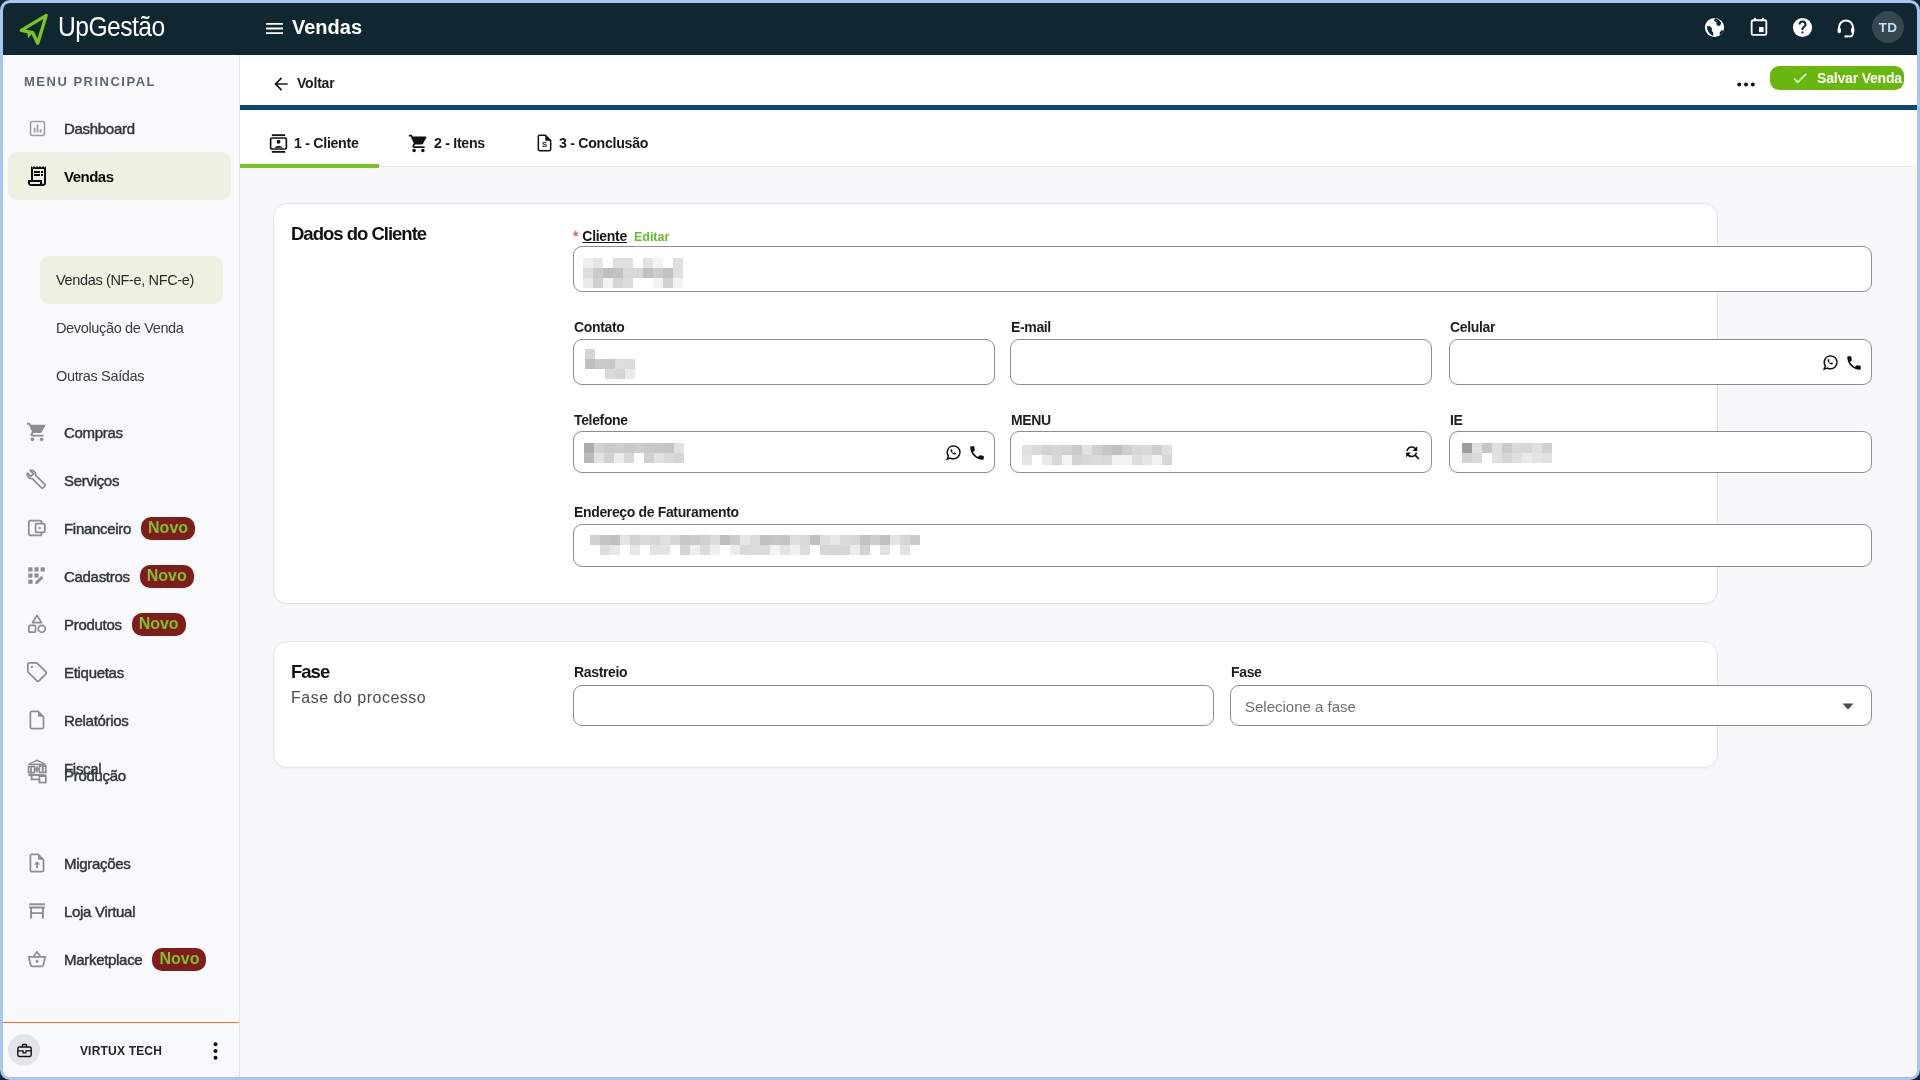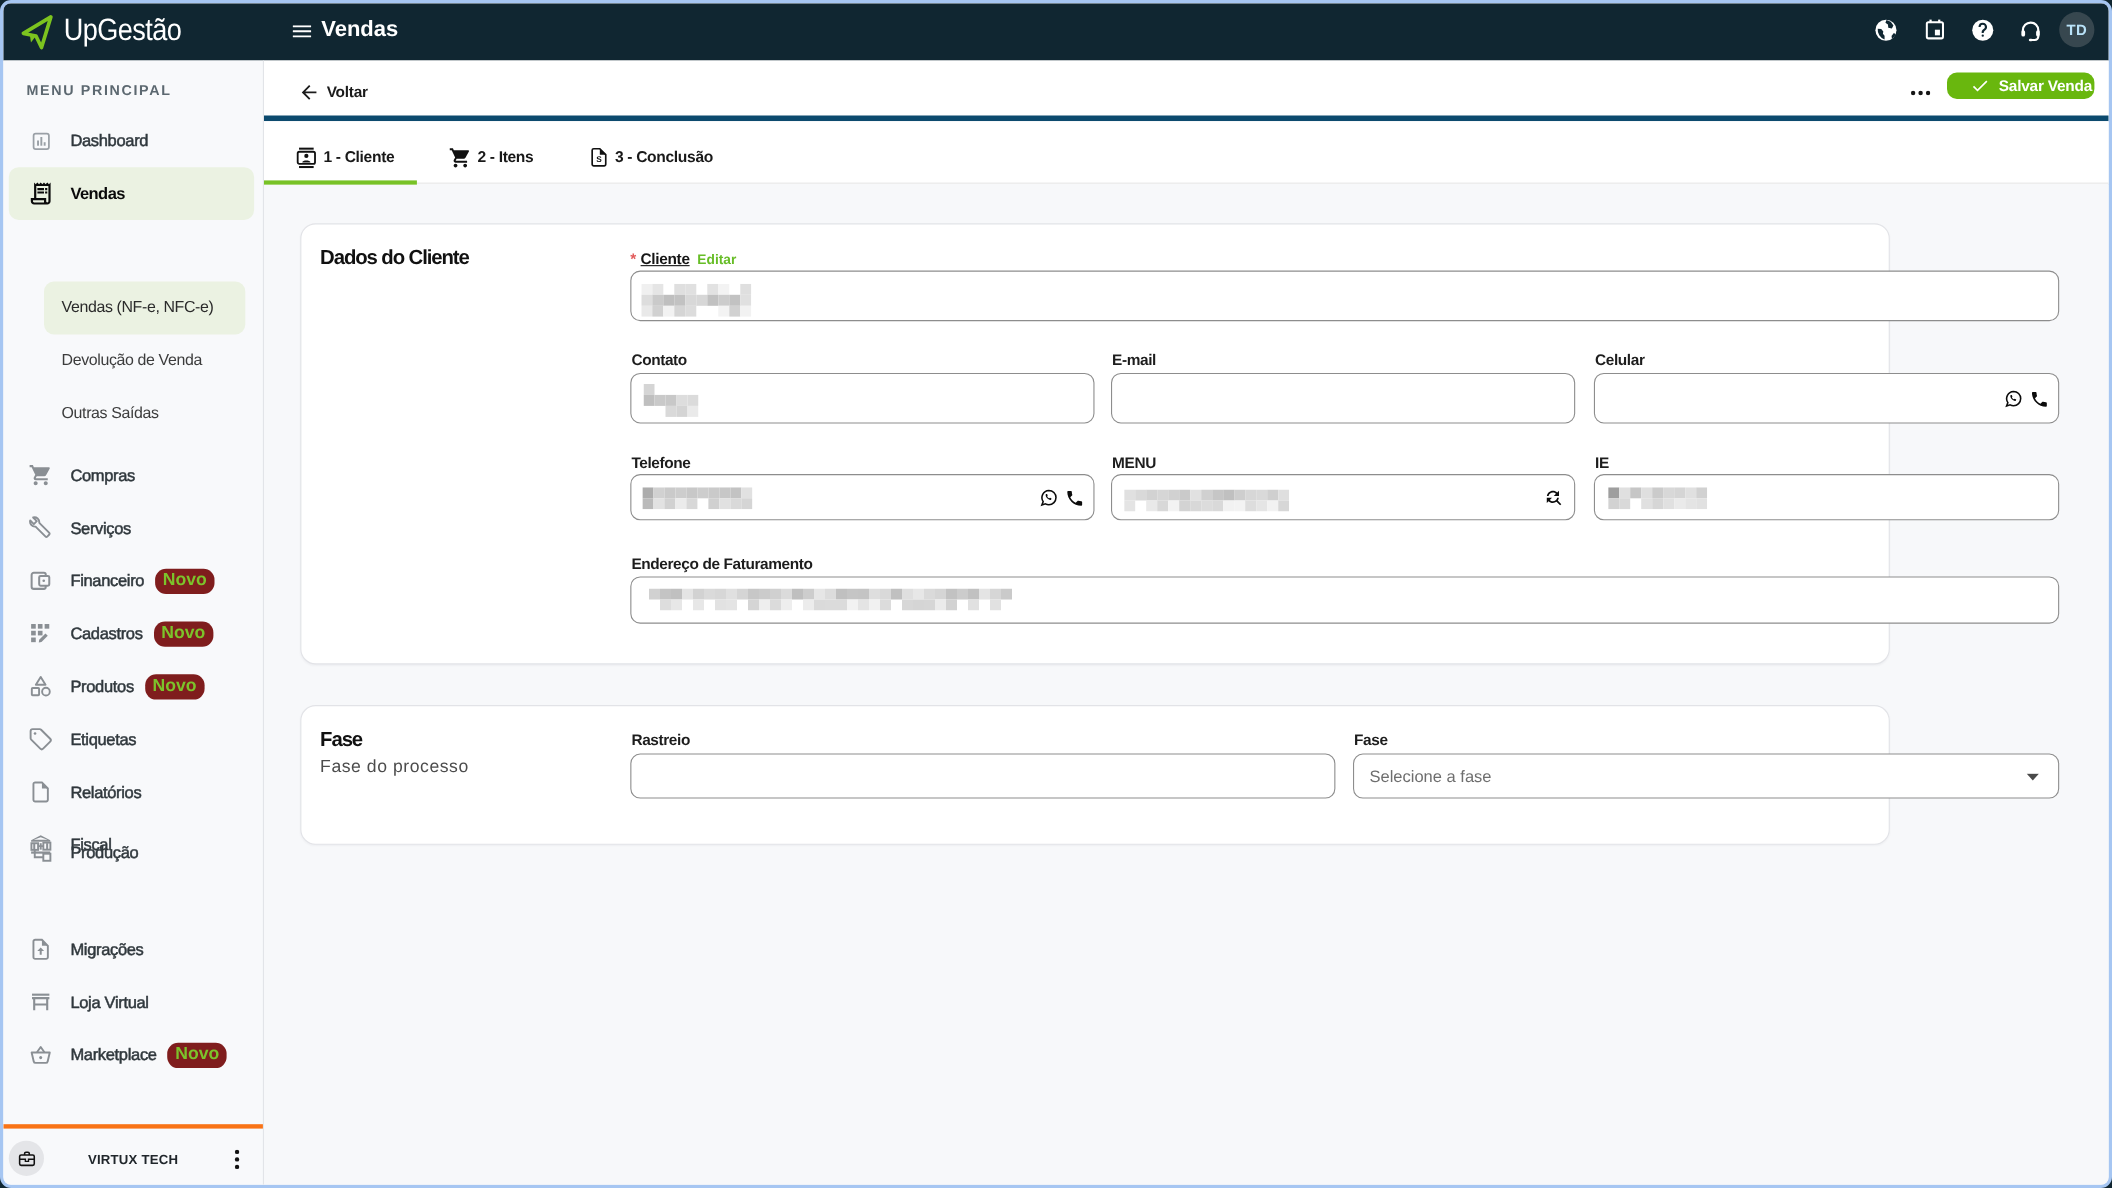--- a/index.html
+++ b/index.html
@@ -16,21 +16,21 @@
 aside { position:absolute; left:0; top:52px; bottom:0; width:237px; background:#f8f9fb; border-right:1px solid #e2e4e8; }
 .mlabel { position:absolute; left:21px; top:19px; font-size:13px; font-weight:700; color:#5c6870; letter-spacing:1.5px; }
 .mrow { position:absolute; left:5px; width:223px; height:48px; display:flex; align-items:center; padding-left:17px; border-radius:9px; }
 .mrow.active { background:#ebf2e2; }
 .mic { width:24px; height:24px; display:flex; align-items:center; justify-content:center; }
 .mtxt { margin-left:15px; font-size:15px; font-weight:400; letter-spacing:-0.3px; -webkit-text-stroke:0.45px #30383d; color:#30383d; }
 .mrow.active .mtxt { color:#090909; font-weight:700; -webkit-text-stroke:0; letter-spacing:-0.5px; }
 .novo { margin-left:10px; background:#7f1d1d; color:#7cc32b; font-size:16px; font-weight:700; padding:2px 7px 3px; border-radius:10px; }
 .srow { position:absolute; left:37px; width:183px; height:48px; display:flex; align-items:center; padding-left:16px; border-radius:9px; font-size:14.5px; letter-spacing:-0.35px; color:#3c3c3c; }
 .srow.active { background:#ebf2e2; color:#2b2b2b; }
-.sbottom { position:absolute; left:0; right:0; bottom:0; height:55px; border-top:4px solid #f97316; }
+.sbottom { position:absolute; left:0; right:0; bottom:0; height:55px; border-top:1px solid #f97316; }
 .sbava { position:absolute; left:5px; top:11px; width:32px; height:32px; border-radius:50%; background:#e4e5e8; display:flex; align-items:center; justify-content:center; }
 .sbname { position:absolute; left:0; right:0; top:21px; text-align:center; font-size:12px; font-weight:700; color:#20262b; letter-spacing:0.2px; }
 .sbkebab { position:absolute; right:21px; top:19px; }
 main { position:absolute; left:237px; top:52px; right:0; bottom:0; }
 .hrow { position:absolute; left:0; right:0; top:0; height:55px; background:#fff; border-bottom:5px solid #0c4a6e; }
 .voltar-ic { position:absolute; left:31px; top:19px; }
 .voltar-tx { position:absolute; left:57px; top:20px; font-size:14px; font-weight:700; letter-spacing:-0.2px; color:#1b1b1b; }
 .hdots { position:absolute; left:1497px; top:27px; }
 .savebtn { position:absolute; left:1530px; top:11px; width:134px; height:24px; background:#69b70e; border-radius:9px; color:#fff; font-size:14px; font-weight:700; letter-spacing:-0.2px; display:flex; align-items:center; justify-content:center; gap:8px;padding-left:19px; }
 .tabs { position:absolute; left:0; right:0; top:56px; height:56px; background:#fff; border-bottom:1px solid #e6e6e6; }

